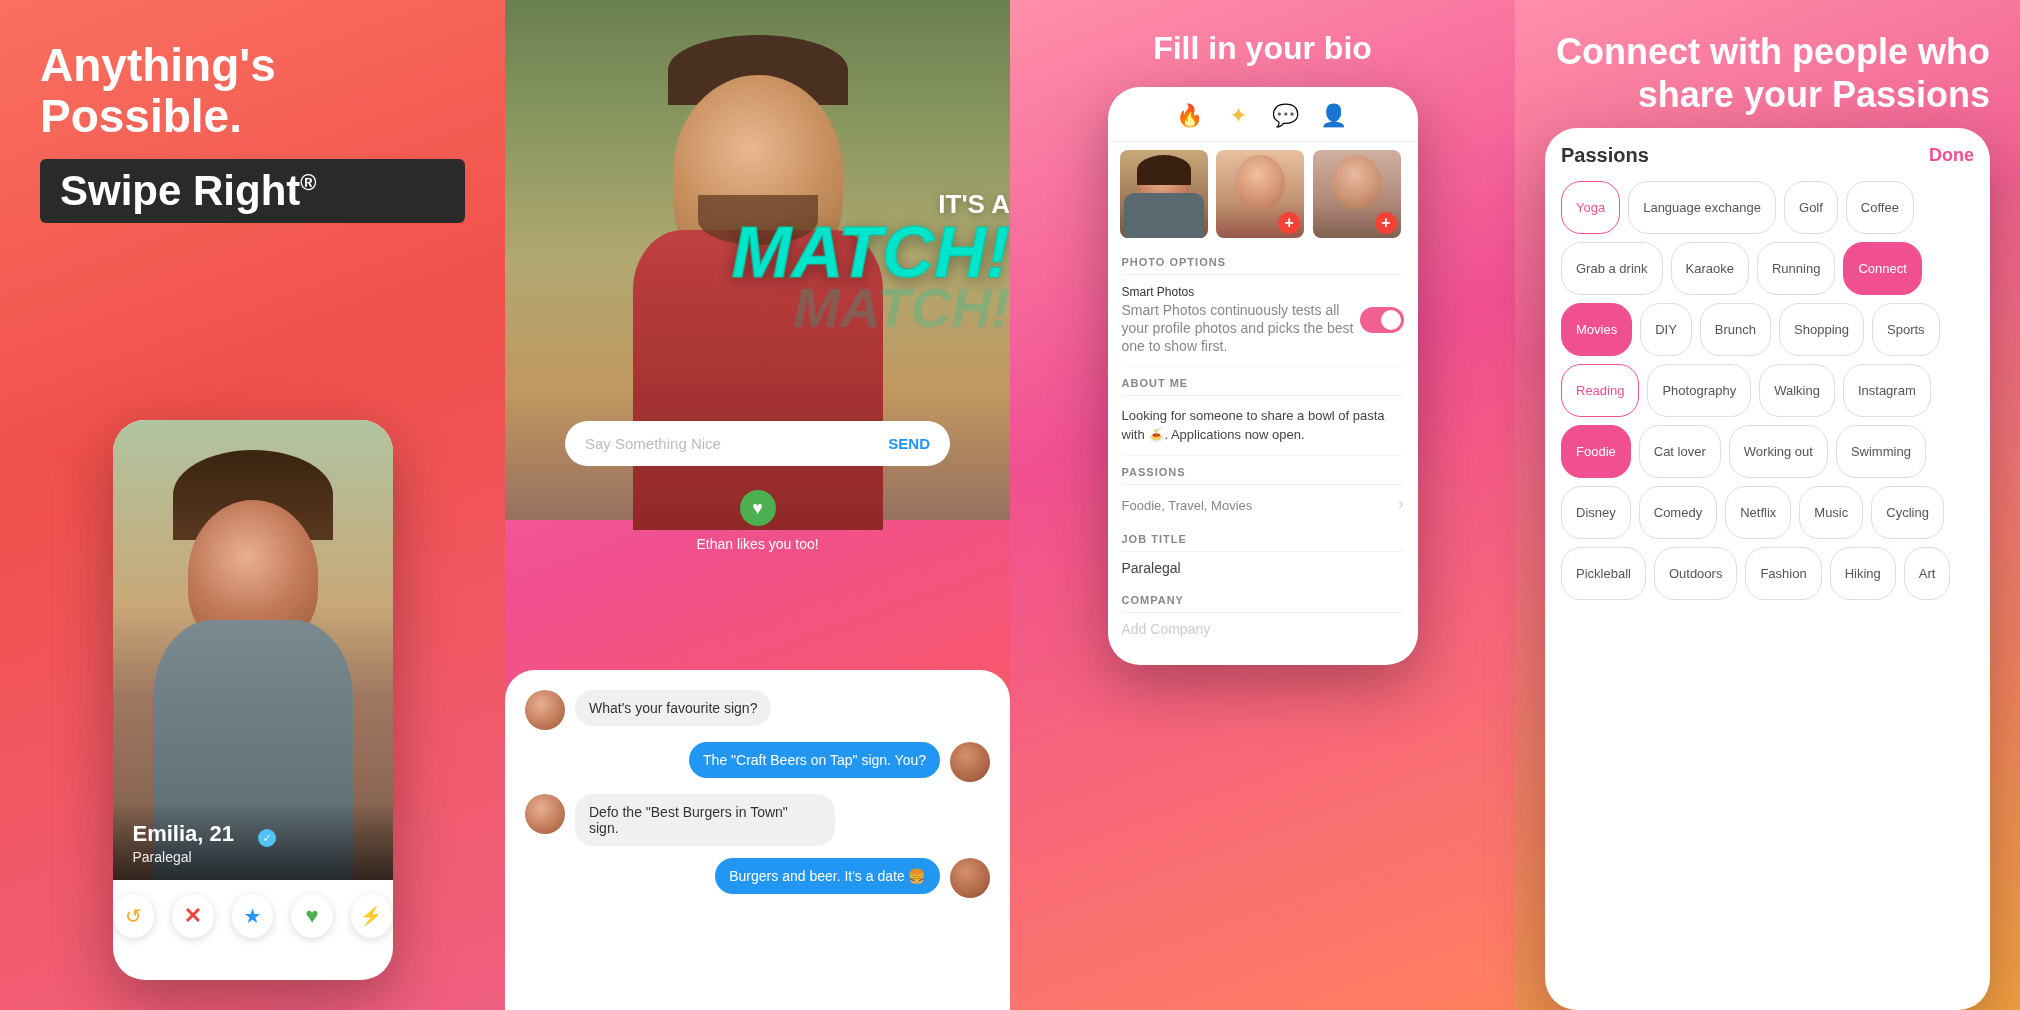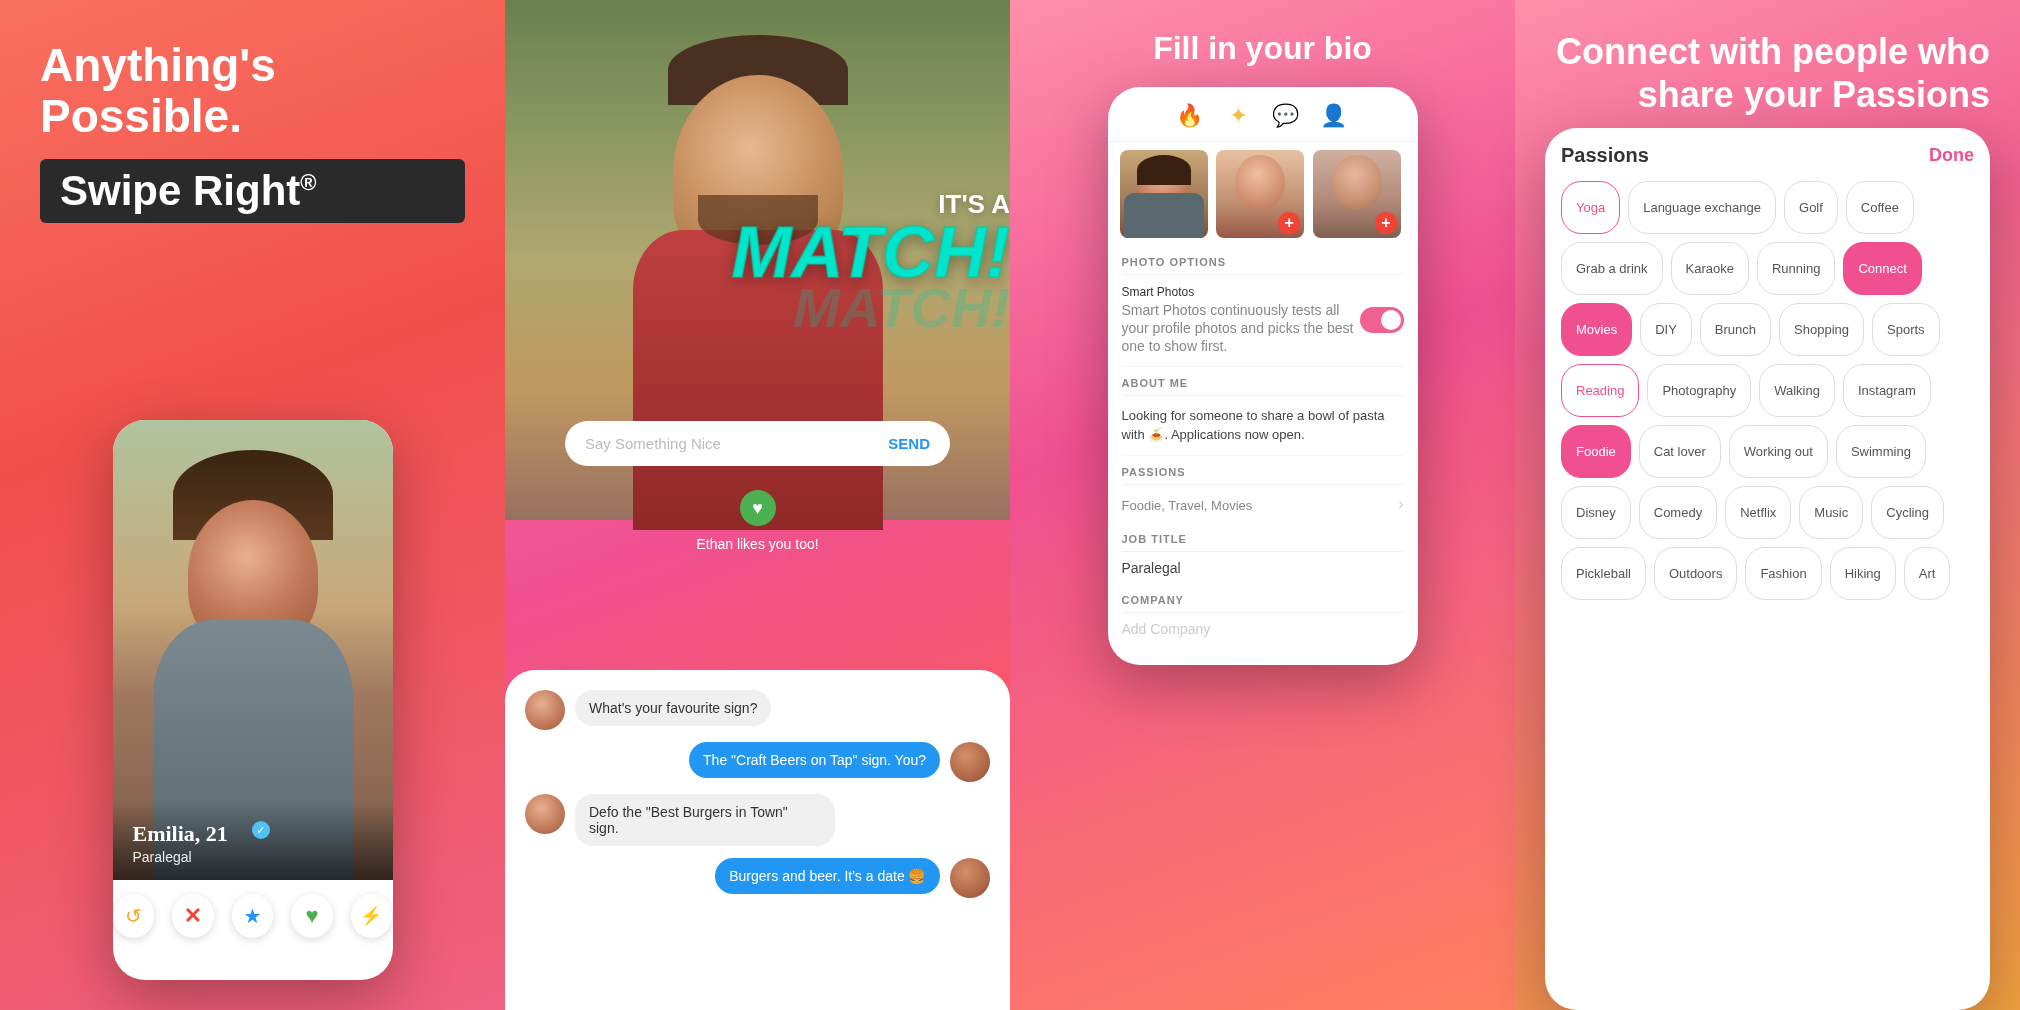--- a/index.html
+++ b/index.html
@@ -478,21 +478,21 @@
 
   <div class="phone-mockup1">
     <div class="phone-photo1">
 
       <div style="position:absolute;bottom:0;left:50%;transform:translateX(-50%);width:260px;height:430px;">
         <div style="position:absolute;top:0;left:50%;transform:translateX(-50%);width:160px;height:90px;background:linear-gradient(180deg,#3a2510 0%,#5a3820 100%);border-radius:50% 50% 0 0;"></div>
         <div style="position:absolute;top:50px;left:50%;transform:translateX(-50%);width:130px;height:150px;background:radial-gradient(circle at 45% 38%,#e8b090 0%,#c07858 50%,#9a5838 100%);border-radius:50% 50% 40% 40%;"></div>
         <div style="position:absolute;top:170px;left:50%;transform:translateX(-50%);width:200px;height:260px;background:linear-gradient(180deg,#7a8a90 0%,#5a6870 100%);border-radius:30% 30% 0 0;"></div>
       </div>
       <div class="card-info">
-        <div style="display:flex;align-items:flex-start;gap:18px;font-family:Liberation Serif, serif;">
+        <div style="display:flex;align-items:flex-end;gap:18px;">
           <span class="card-name">Emilia, 21</span>
           <div class="card-verified"></div>
         </div>
         <div class="card-job">Paralegal</div>
       </div>
     </div>
     <div class="card-actions">
       <div class="action-btn btn-undo">↺</div>
       <div class="action-btn btn-nope">✕</div>
       <div class="action-btn btn-super">★</div>

